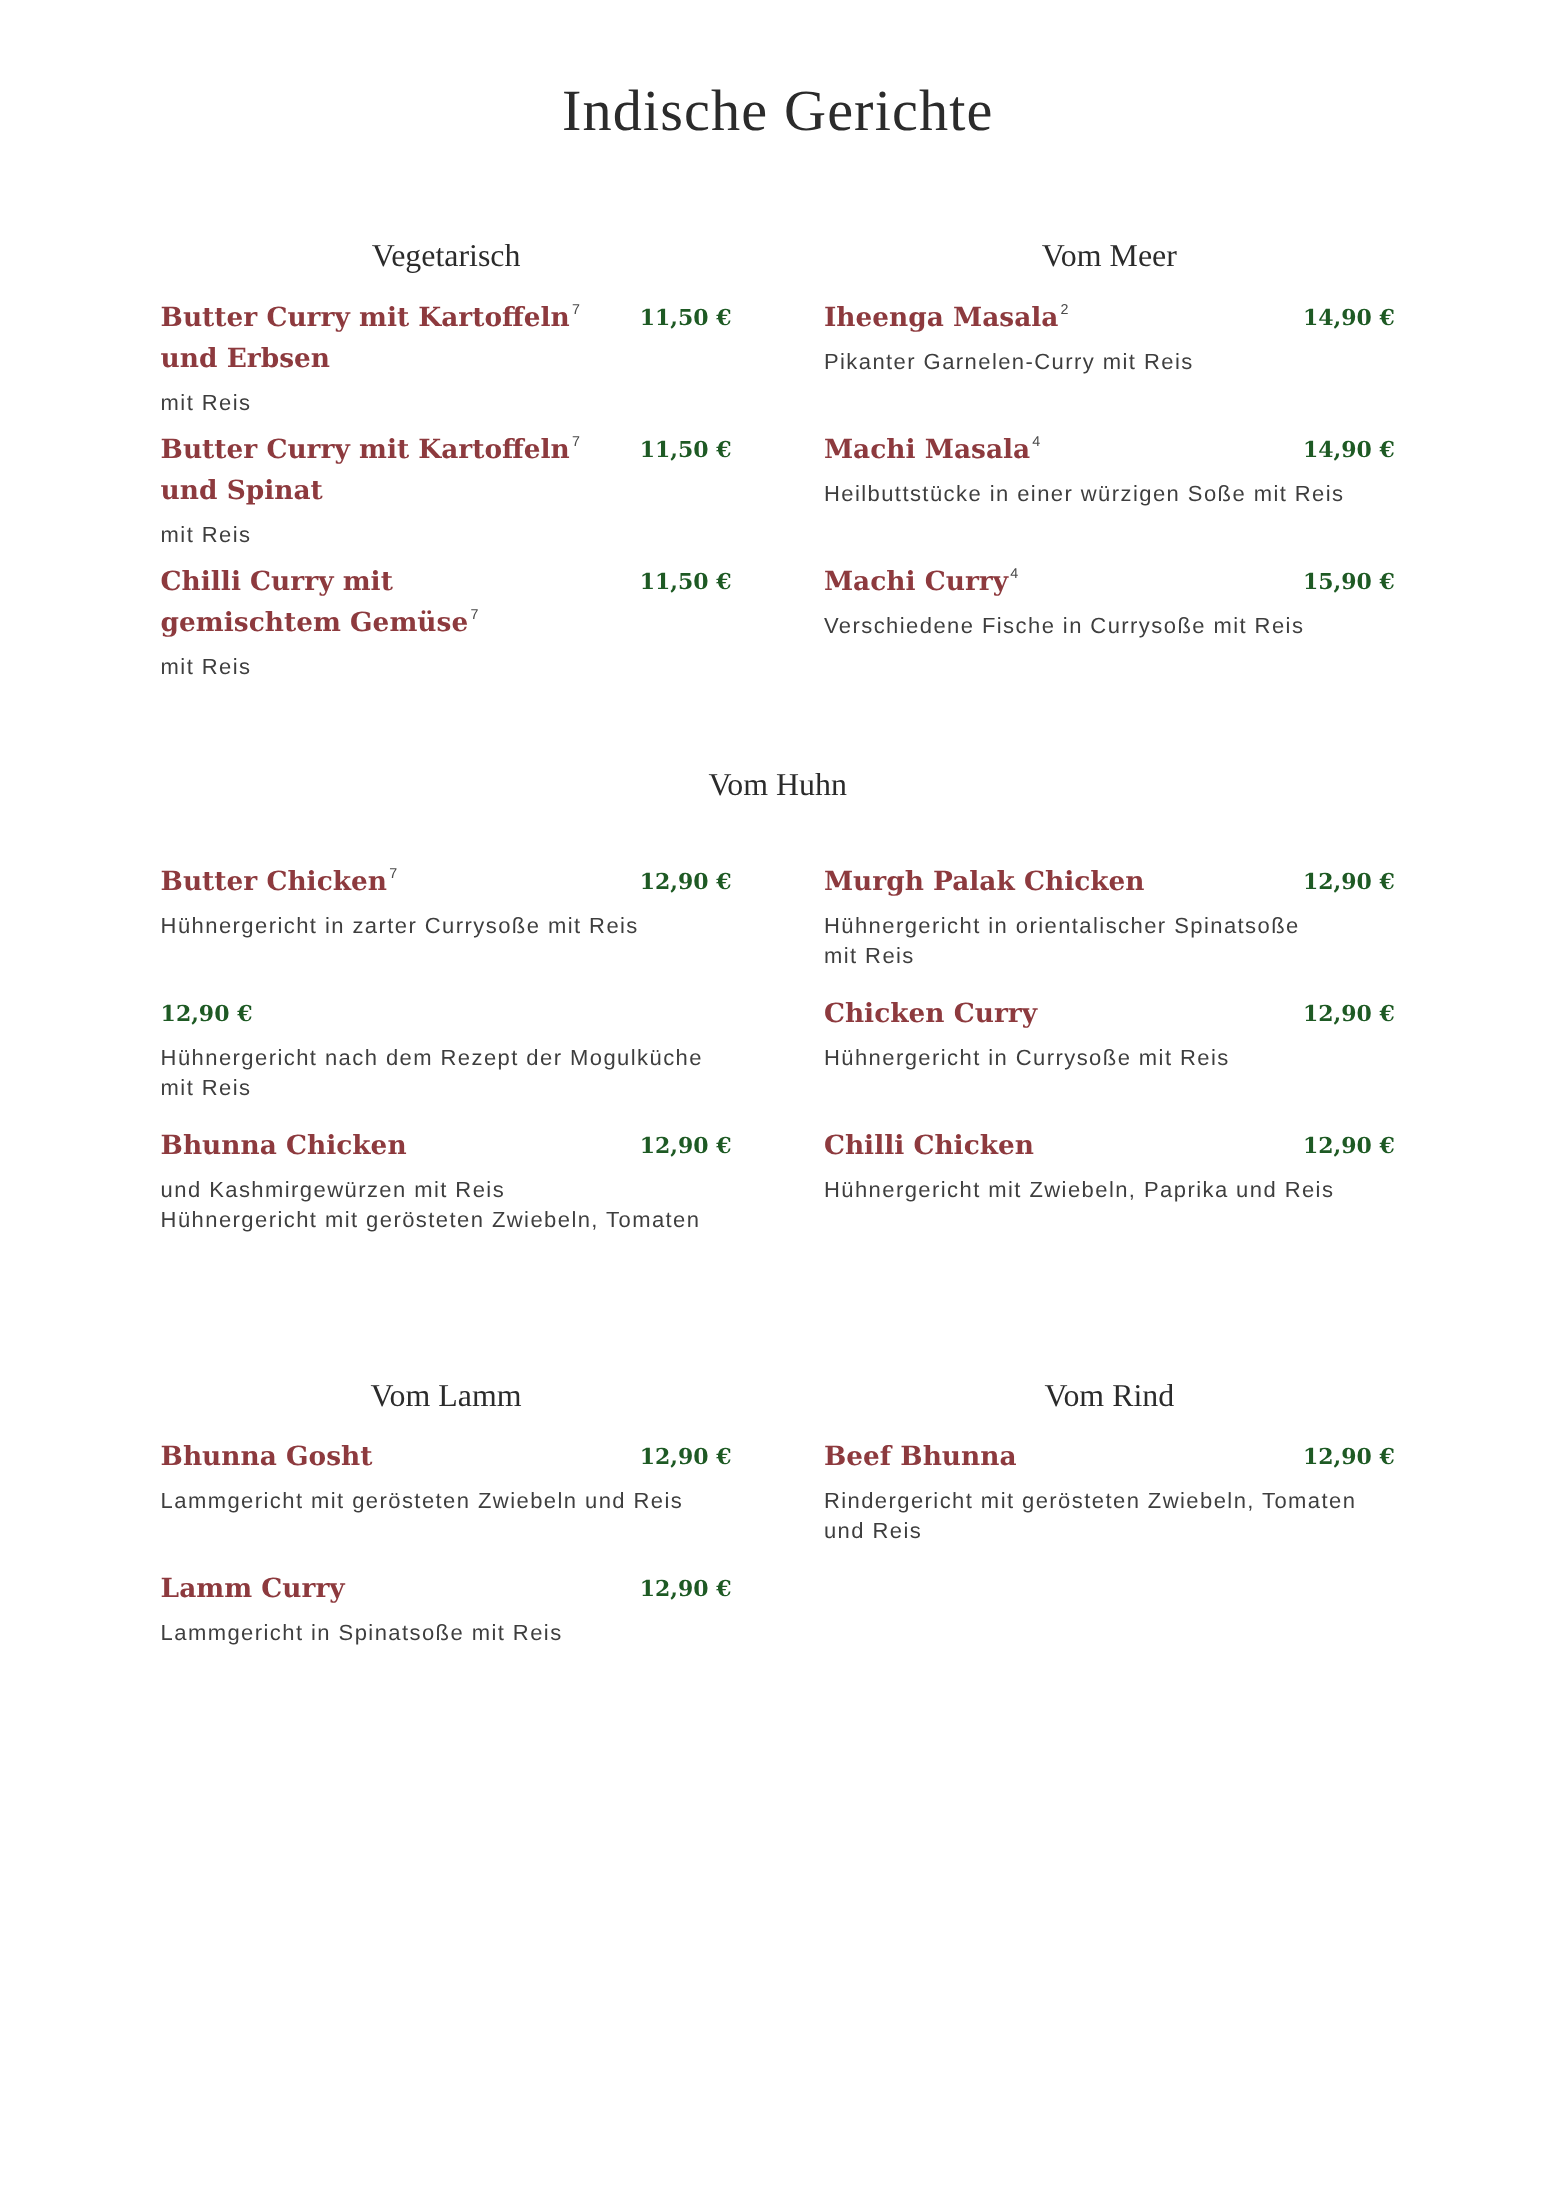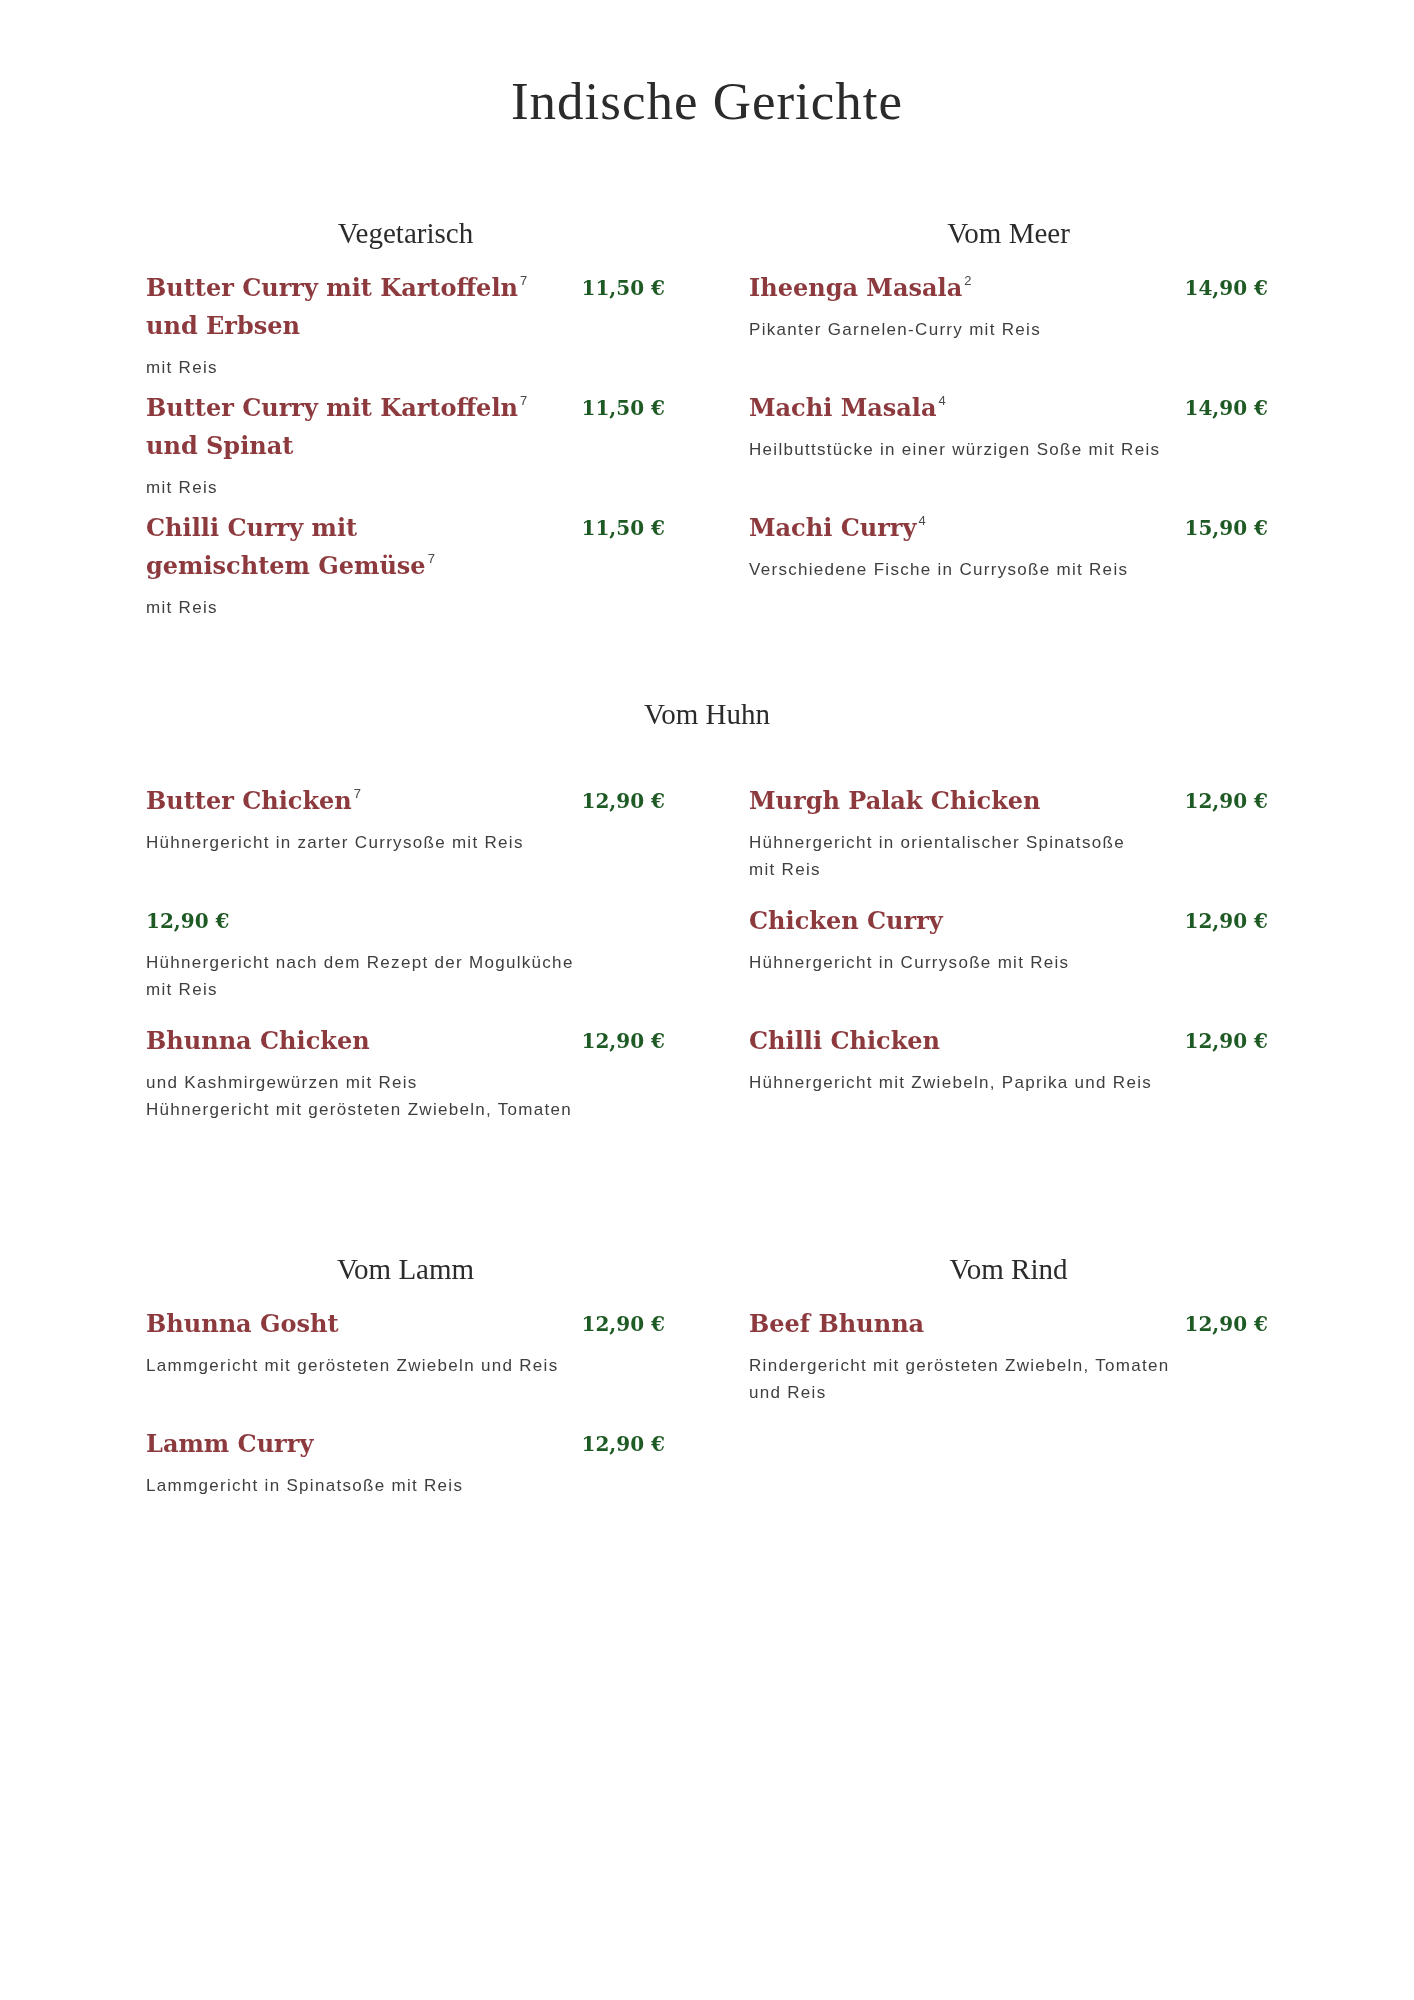--- a/index.html
+++ b/index.html
@@ -81,21 +81,21 @@
   .dish-price {
     font-family: "DejaVu Serif", serif;
     font-weight: 700;
     font-size: 20px;
     line-height: 38px;
     color: var(--price-color);
     white-space: nowrap;
   }
   .dish-desc {
     margin-top: 9px;
-    font-size: 17px;
+    font-size: 20px;
     letter-spacing: 1.3px;
     line-height: 27px;
     color: var(--desc-color);
   }
   .dish-desc .desc-line { display: block; }
 </style>
 </head>
 <body style="--dish-color: #8d3a3e; --price-color: #1e5a24; --heading-color: #2b2b2b; --desc-color: #3e3e3e;">
 
 <div class="page">

